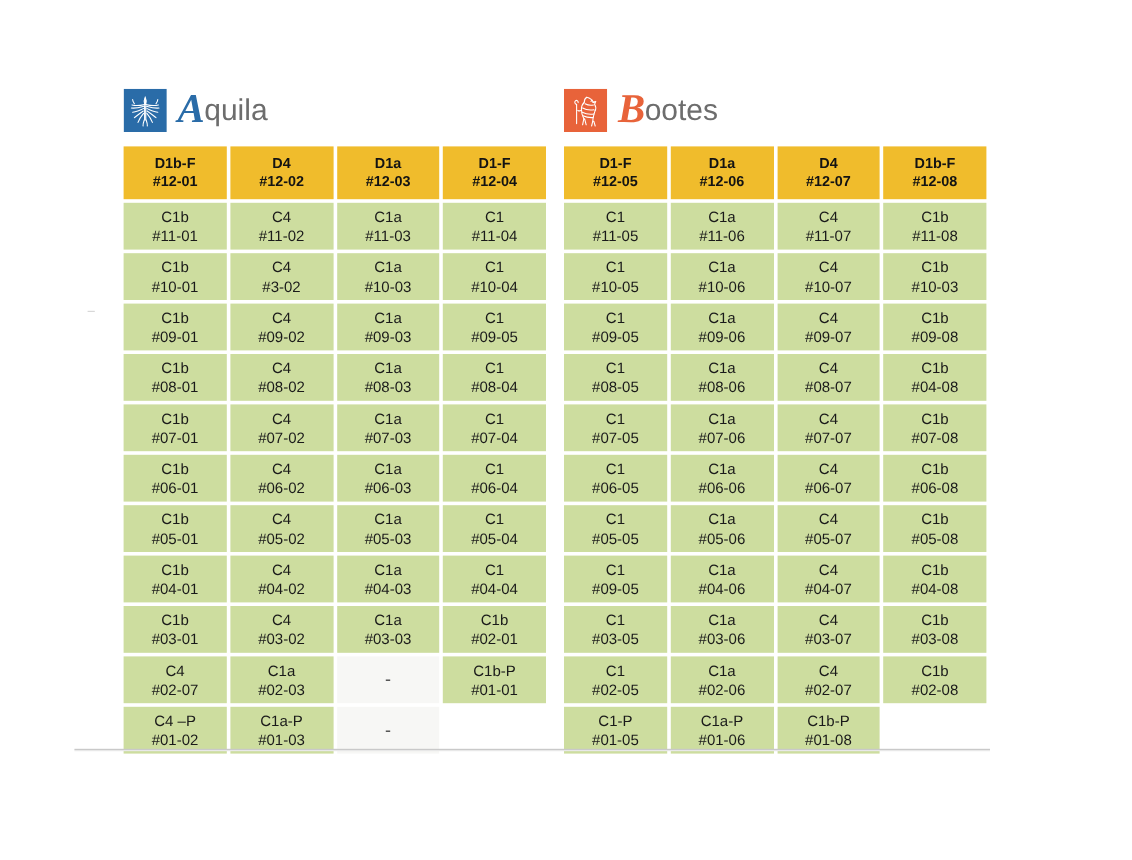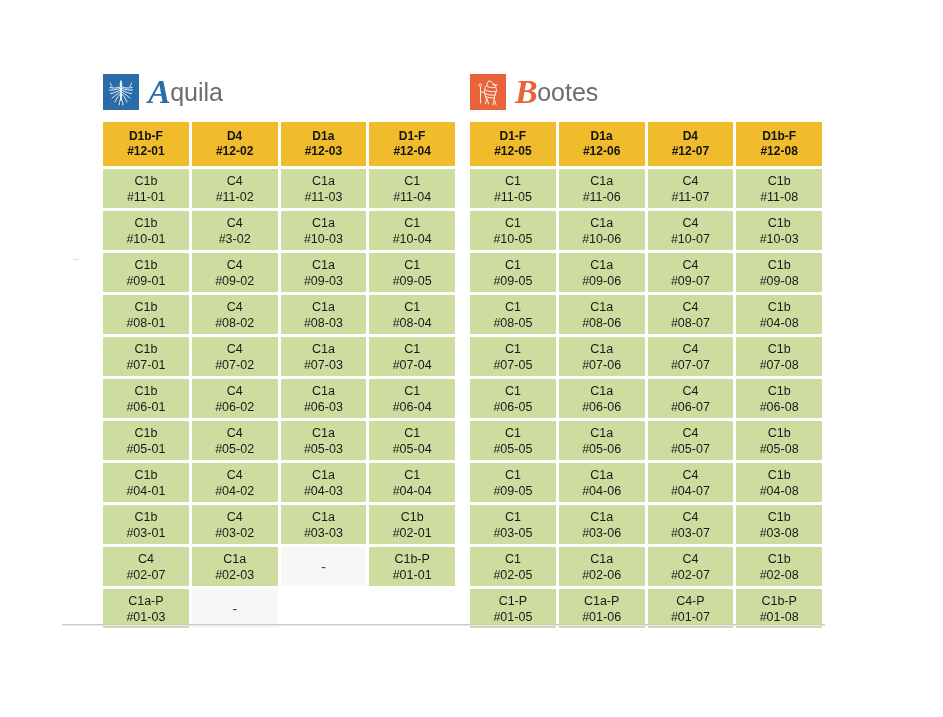--- a/index.html
+++ b/index.html
@@ -336,20 +336,24 @@
             <span class="num">#02-03</span>
           </div>
           <div class="cell cell-empty">
             <span class="code">-</span>
           </div>
           <div class="cell cell-data">
             <span class="code">C1b-P</span>
             <span class="num">#01-01</span>
           </div>
           <div class="cell cell-data">
+            <span class="code">C4 –P</span>
+            <span class="num">#01-02</span>
+          </div>
+          <div class="cell cell-data">
             <span class="code">C1a-P</span>
             <span class="num">#01-03</span>
           </div>
           <div class="cell cell-empty">
             <span class="code">-</span>
           </div>
         </div>
       </div>
       <div class="panel panel-bootes">
         <div class="panel-title">
@@ -553,24 +557,20 @@
           </div>
           <div class="cell cell-data">
             <span class="code">C1-P</span>
             <span class="num">#01-05</span>
           </div>
           <div class="cell cell-data">
             <span class="code">C1a-P</span>
             <span class="num">#01-06</span>
           </div>
           <div class="cell cell-data">
-            <span class="code">C4-P</span>
-            <span class="num">#01-07</span>
-          </div>
-          <div class="cell cell-data">
             <span class="code">C1b-P</span>
             <span class="num">#01-08</span>
           </div>
         </div>
       </div>
     </div>
 
   <div class="faint-tick"></div>
   <div class="base-rule"></div>
 

